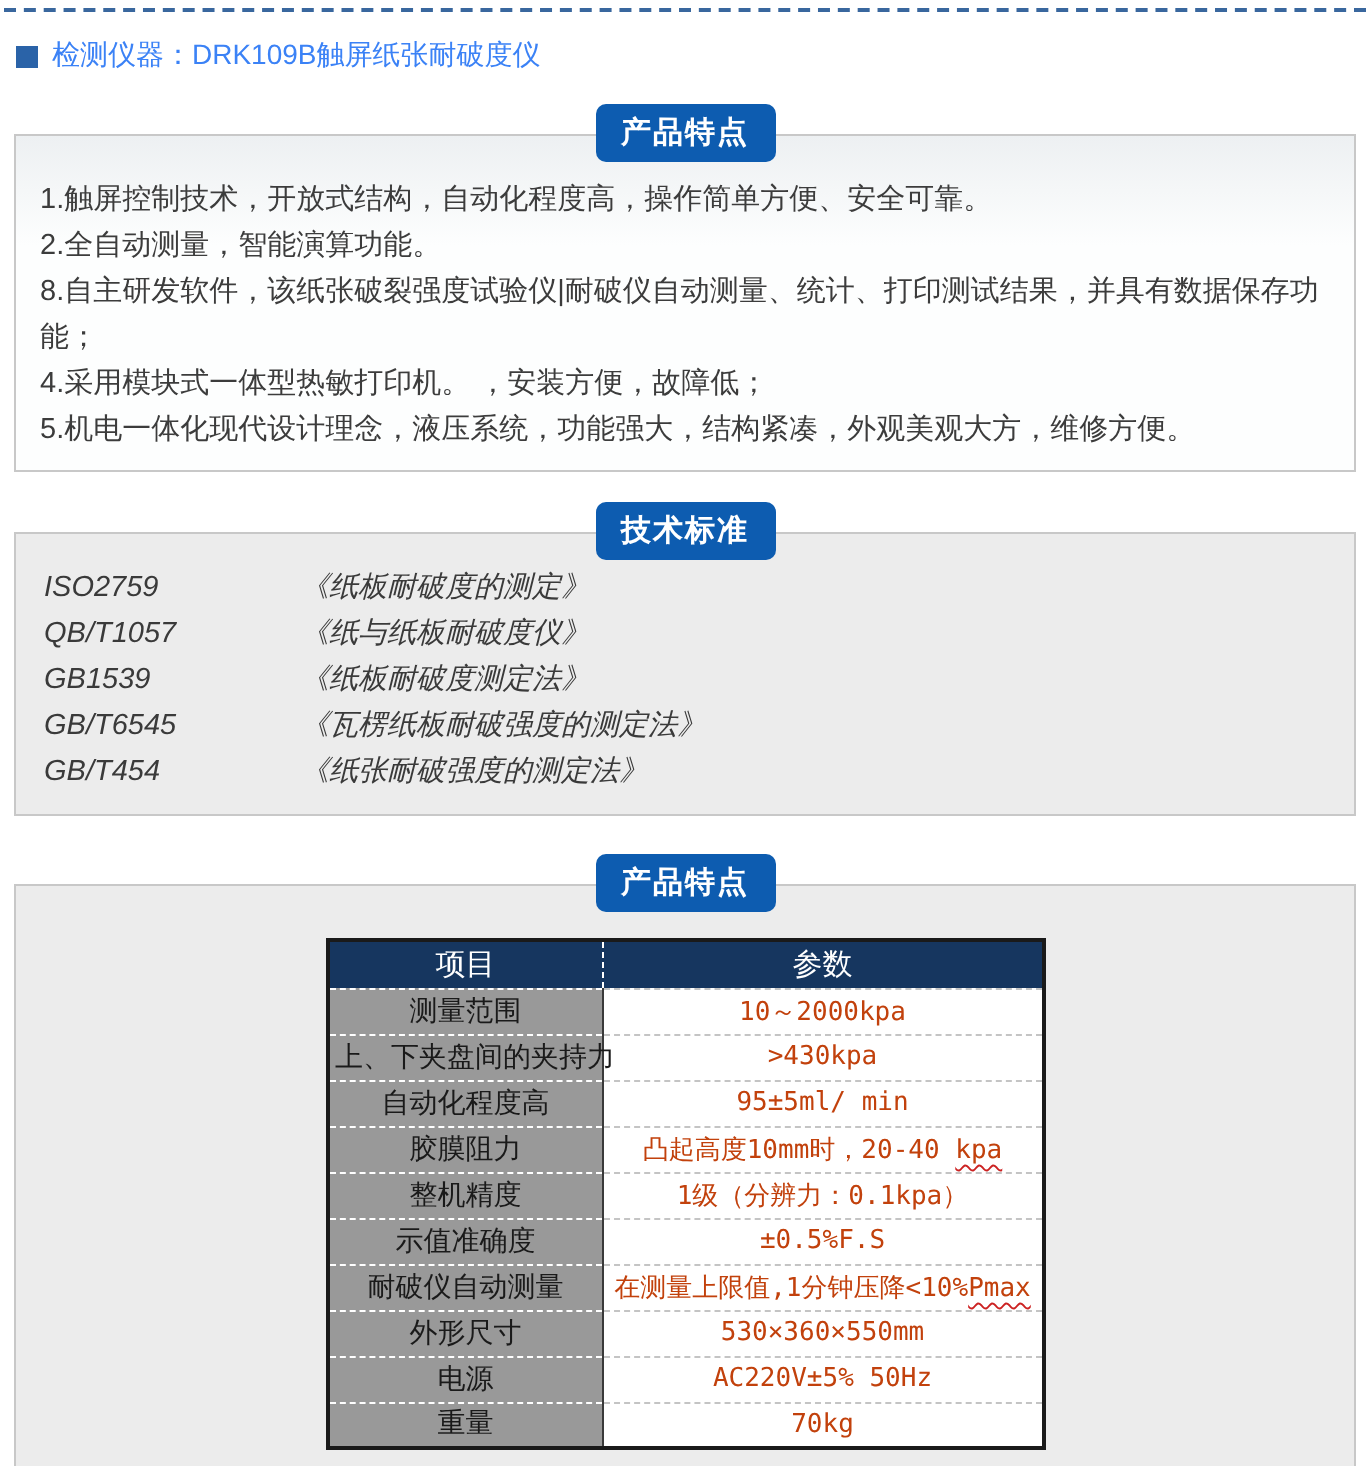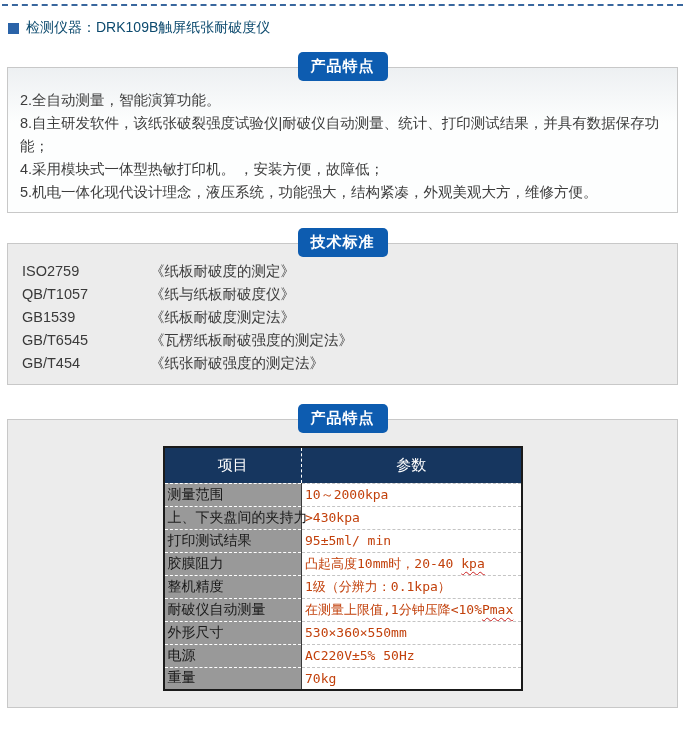--- a/index.html
+++ b/index.html
@@ -11,21 +11,21 @@
     overflow: hidden;
   }
   .top-dotted {
     margin: 4px 2px 0 2px;
     border-top: 2px dashed #39679e;
     height: 0;
   }
   .page-header {
     margin: 13px 10px 0 8px;
     display: flex; align-items: center; gap: 7px;
-    font-size: 14px; color: #0c4a6e;
+    font-size: 14px; color: #3b82f6;
   }
   .bullet-square {
     width: 11px; height: 11px; background: #2a63a8; flex: 0 0 auto;
   }
   .section { position: relative; margin: 30px 7px 0 7px; }
   .section.s3 { margin-top: 34px; }
   .badge {
     position: absolute; top: -15px; left: 50%; transform: translateX(-50%);
     background: #0d5cb0; color: #ffffff;
     font-size: 15px; font-weight: bold; letter-spacing: 1px;
@@ -36,40 +36,41 @@
   .panel-features {
     background: linear-gradient(180deg, #edf0f2 0px, #fdfefe 55px);
     padding: 21px 12px 8px 12px;
   }
   .panel-features p {
     margin: 0; font-size: 14.5px; color: #3c3c3c; line-height: 23px;
   }
   .panel-standards {
     background: #ececec;
     padding: 16px 14px 9px 14px;
+    font-style: italic;
   }
   .std-row { display: flex; font-size: 14.5px; color: #3a3a3a; line-height: 23px; }
   .std-code { width: 128px; flex: 0 0 auto; }
   .panel-specs {
     background: #ececec;
     padding: 26px 0 16px 0;
   }
   table.spec {
     width: 360px; margin: 0 auto;
     border-collapse: collapse;
     border: 2px solid #1a1a1a;
     table-layout: fixed;
   }
   table.spec th {
     background: #16365f; color: #ffffff;
     font-weight: normal; font-size: 15px;
-    height: 36px; padding: 0; text-align: center;
+    height: 24px; padding: 0; text-align: center;
   }
   table.spec th.col-item { width: 138px; border-right: 1px dashed #ffffff; }
-  table.spec td { height: 23px; padding: 0 3px; text-align: left; }
+  table.spec td { height: 23px; padding: 0 3px; text-align: center; }
   td.spec-label {
     background: #999999; color: #1a1a1a;
     font-size: 14px; white-space: nowrap;
     border-top: 1px dashed #ffffff;
     border-right: 1px solid #3a3a3a;
   }
   td.spec-value {
     background: #ffffff; color: #c2410c;
     font-family: "DejaVu Sans Mono", "Liberation Mono", monospace;
     font-size: 13px; white-space: nowrap;
@@ -90,20 +91,21 @@
 <div class="top-dotted"></div>
 
 <div class="page-header">
   <span class="bullet-square"></span>
   <span>检测仪器：DRK109B触屏纸张耐破度仪</span>
 </div>
 
 <div class="section">
   <div class="badge">产品特点</div>
   <div class="panel panel-features">
+    <p>1.触屏控制技术，开放式结构，自动化程度高，操作简单方便、安全可靠。</p>
     <p>2.全自动测量，智能演算功能。</p>
     <p>8.自主研发软件，该纸张破裂强度试验仪|耐破仪自动测量、统计、打印测试结果，并具有数据保存功能；</p>
     <p>4.采用模块式一体型热敏打印机。 ，安装方便，故障低；</p>
     <p>5.机电一体化现代设计理念，液压系统，功能强大，结构紧凑，外观美观大方，维修方便。</p>
   </div>
 </div>
 
 <div class="section">
   <div class="badge">技术标准</div>
   <div class="panel panel-standards">
@@ -143,30 +145,34 @@
       <tbody>
         <tr>
           <td class="spec-label">测量范围</td>
           <td class="spec-value"><span>10～2000kpa</span><span class="wavy"></span></td>
         </tr>
         <tr>
           <td class="spec-label">上、下夹盘间的夹持力</td>
           <td class="spec-value"><span>&gt;430kpa</span><span class="wavy"></span></td>
         </tr>
         <tr>
-          <td class="spec-label">打印测试结果</td>
+          <td class="spec-label">自动化程度高</td>
           <td class="spec-value"><span>95±5ml/ min</span><span class="wavy"></span></td>
         </tr>
         <tr>
           <td class="spec-label">胶膜阻力</td>
           <td class="spec-value"><span>凸起高度10mm时，20-40 </span><span class="wavy">kpa</span></td>
         </tr>
         <tr>
           <td class="spec-label">整机精度</td>
           <td class="spec-value"><span>1级（分辨力：0.1kpa）</span><span class="wavy"></span></td>
+        </tr>
+        <tr>
+          <td class="spec-label">示值准确度</td>
+          <td class="spec-value"><span>±0.5%F.S</span><span class="wavy"></span></td>
         </tr>
         <tr>
           <td class="spec-label">耐破仪自动测量</td>
           <td class="spec-value"><span>在测量上限值,1分钟压降&lt;10%</span><span class="wavy">Pmax</span></td>
         </tr>
         <tr>
           <td class="spec-label">外形尺寸</td>
           <td class="spec-value"><span>530×360×550mm</span><span class="wavy"></span></td>
         </tr>
         <tr>

